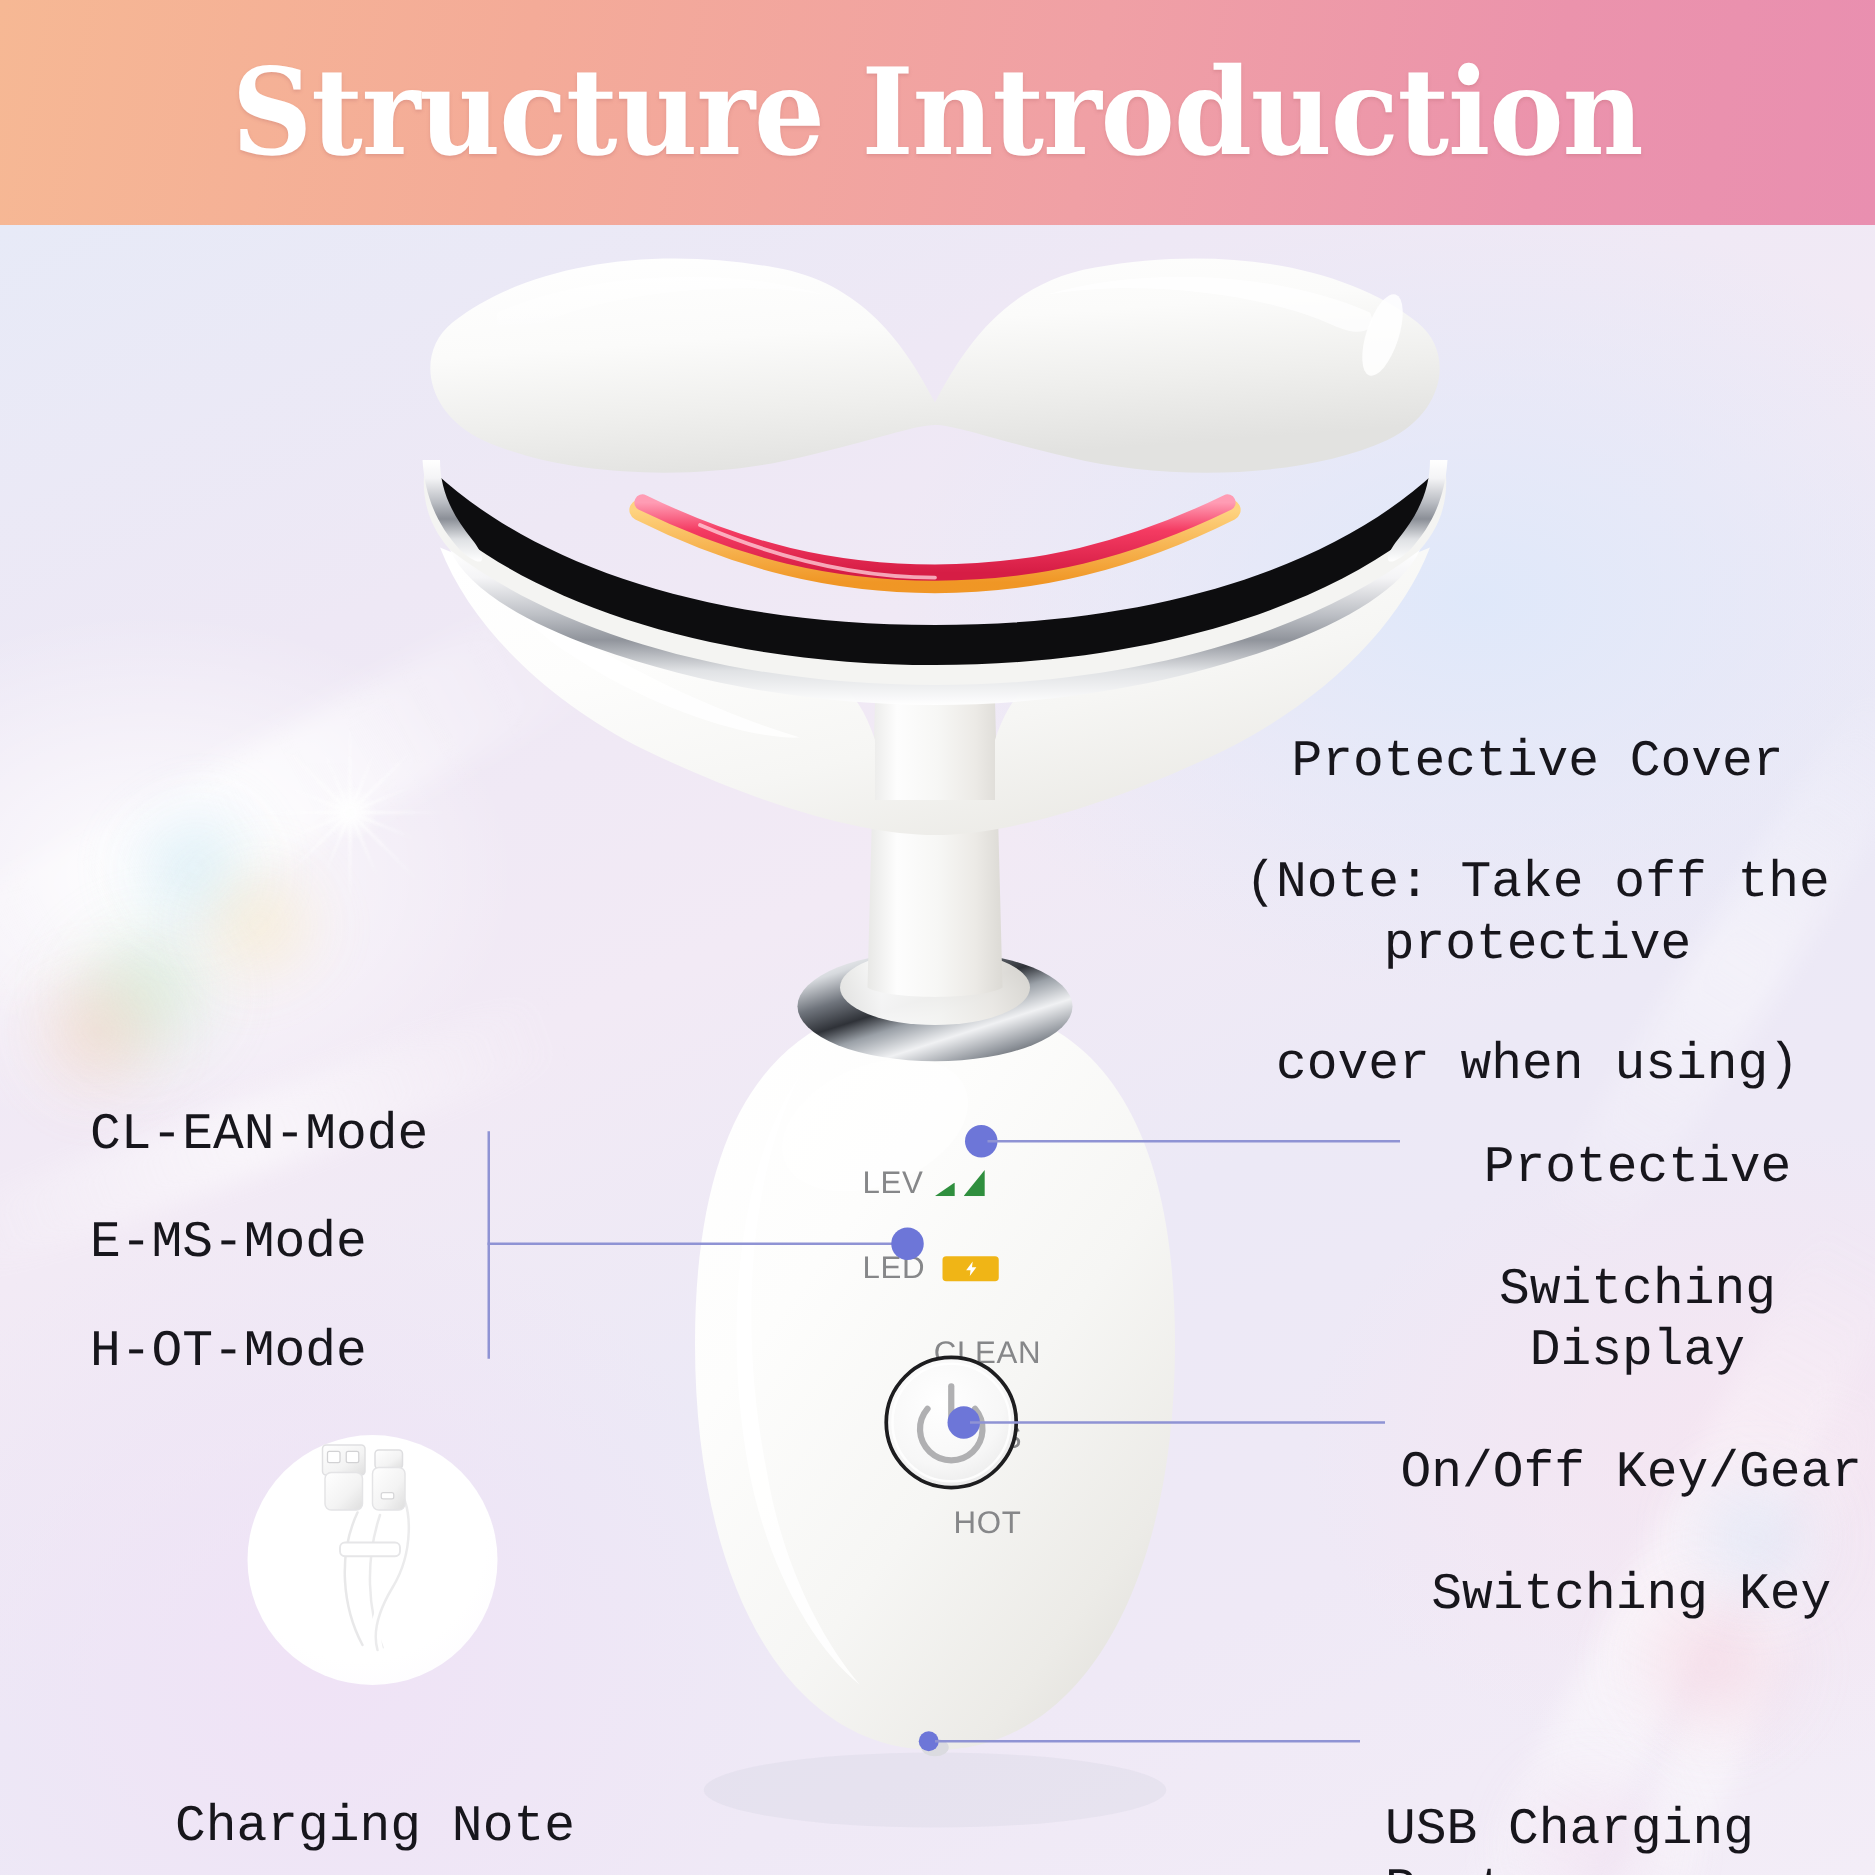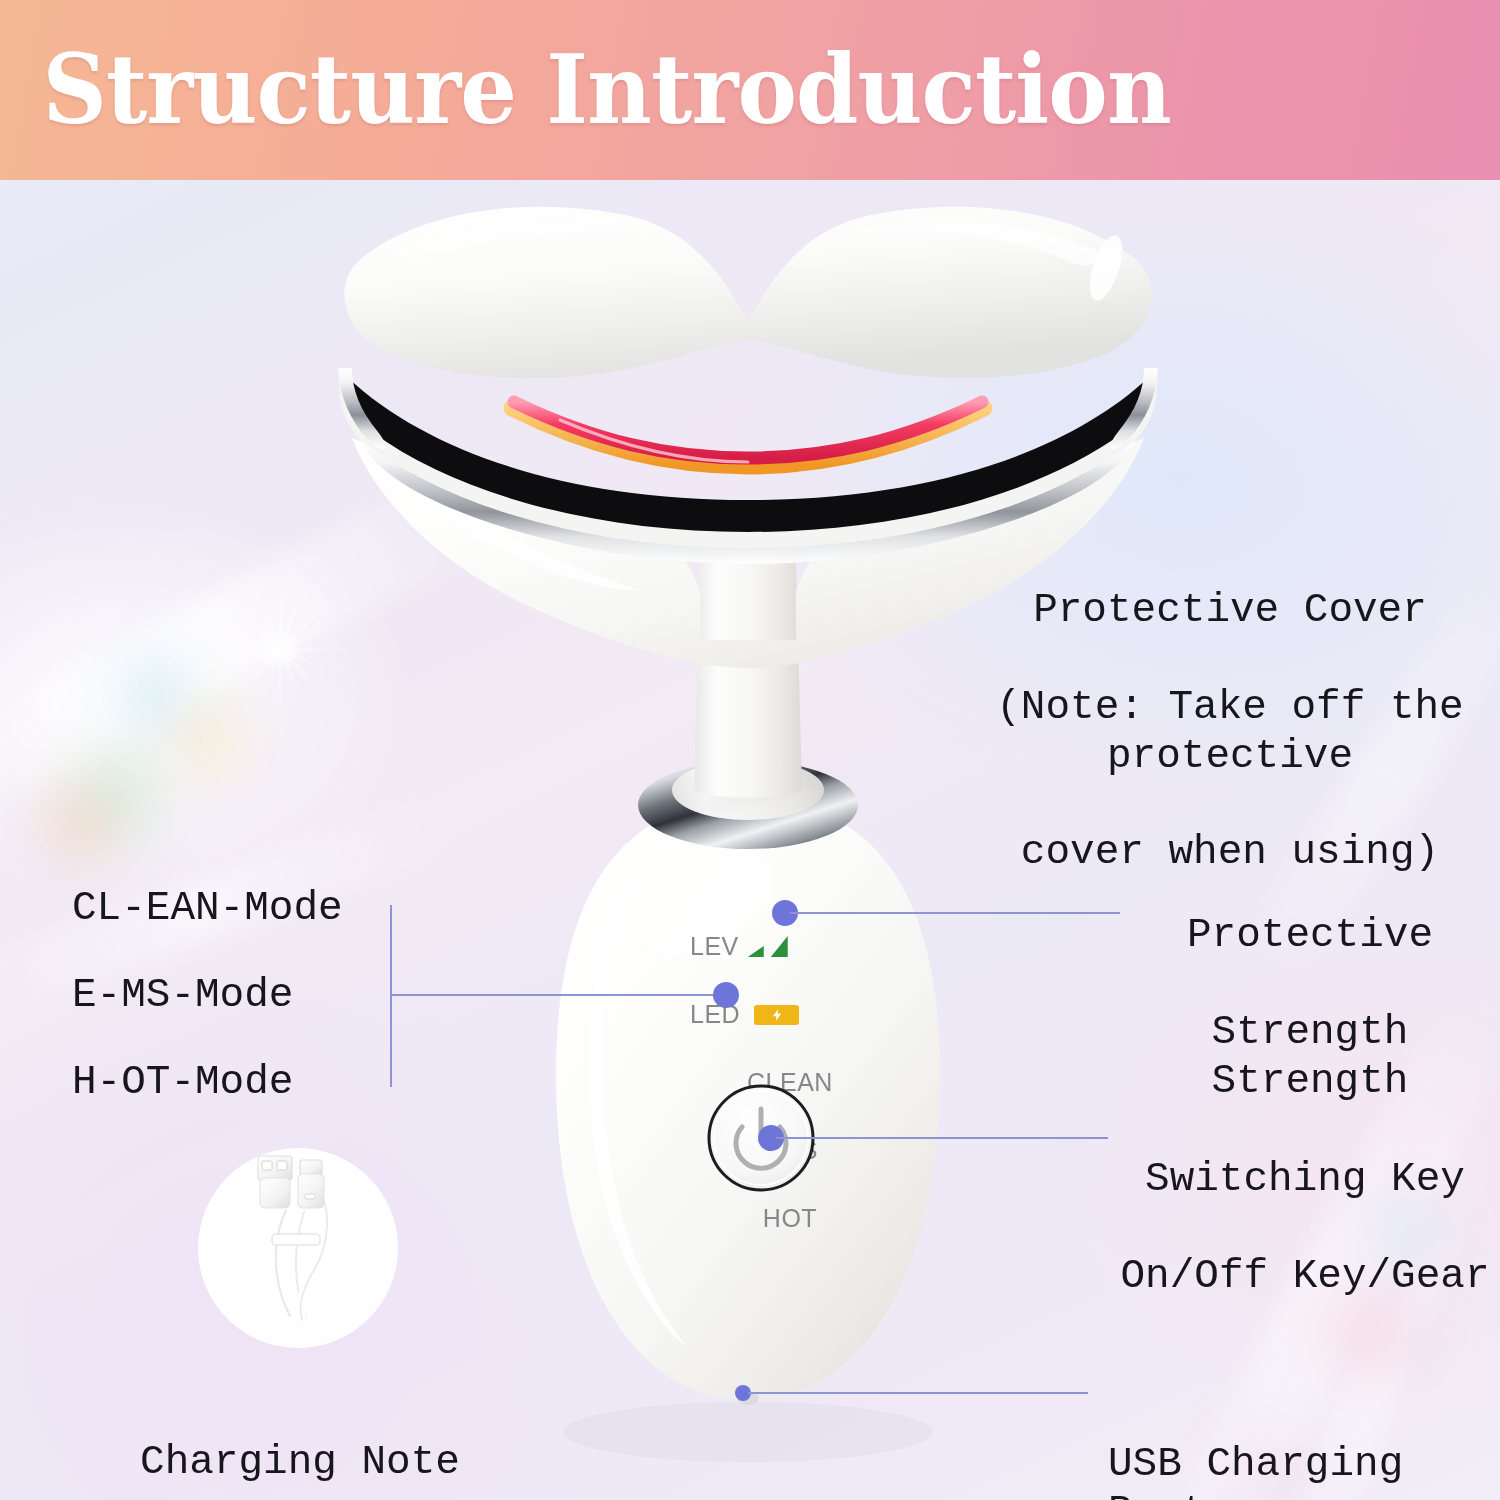--- a/index.html
+++ b/index.html
@@ -11,21 +11,21 @@
     position:relative;
   }
 
   
   #page { position:absolute; inset:0; width:1500px; height:1500px; overflow:hidden; }
 
   
   #header {
     position:absolute; left:0; top:0; width:1500px; height:180px;
     background:linear-gradient(100deg,#f6b894 0%, #f4ab98 28%, #f0a0a5 58%, #eb93ac 82%, #e98fb0 100%);
-    display:flex; align-items:center; 
+    display:flex; align-items:center; justify-content:center;
     overflow:hidden;
   }
   #header-title {
     color:#ffffff;
     font-family:"DejaVu Serif", serif;
     font-weight:700;
     font-size:96px;
     line-height:1;
     letter-spacing:-1px;
     transform:scaleX(0.93);
@@ -388,26 +388,26 @@
   <div class="c-line" id="usb-line" style="left:748px; top:1392px; width:340px;"></div>
 
   <div class="label c" id="lbl-cover" style="left:960px; top:538px; width:540px;">
     <div>Protective Cover</div>
     <div>(Note: Take off the protective</div>
     <div>cover when using)</div>
   </div>
 
   <div class="label c" id="lbl-fsd" style="left:1120px; top:863px; width:380px;">
     <div>Protective</div>
-    <div>Strength Strength</div>
+    <div>Switching Display</div>
   </div>
 
   <div class="label c" id="lbl-power" style="left:1110px; top:1107px; width:390px;">
+    <div>On/Off Key/Gear</div>
     <div>Switching Key</div>
-    <div>On/Off Key/Gear</div>
   </div>
 
   <div class="label l" id="lbl-usb" style="left:1108px; top:1440px; width:392px;">USB Charging Port</div>
 
   <div class="label c" id="lbl-cable" style="left:60px; top:1390px; width:480px;">
     <div>Charging Note</div>
     
   </div>
 
   <div class="label l" id="lbl-mode-clean" style="left:72px; top:884px; width:330px;">CL-EAN-Mode</div>

